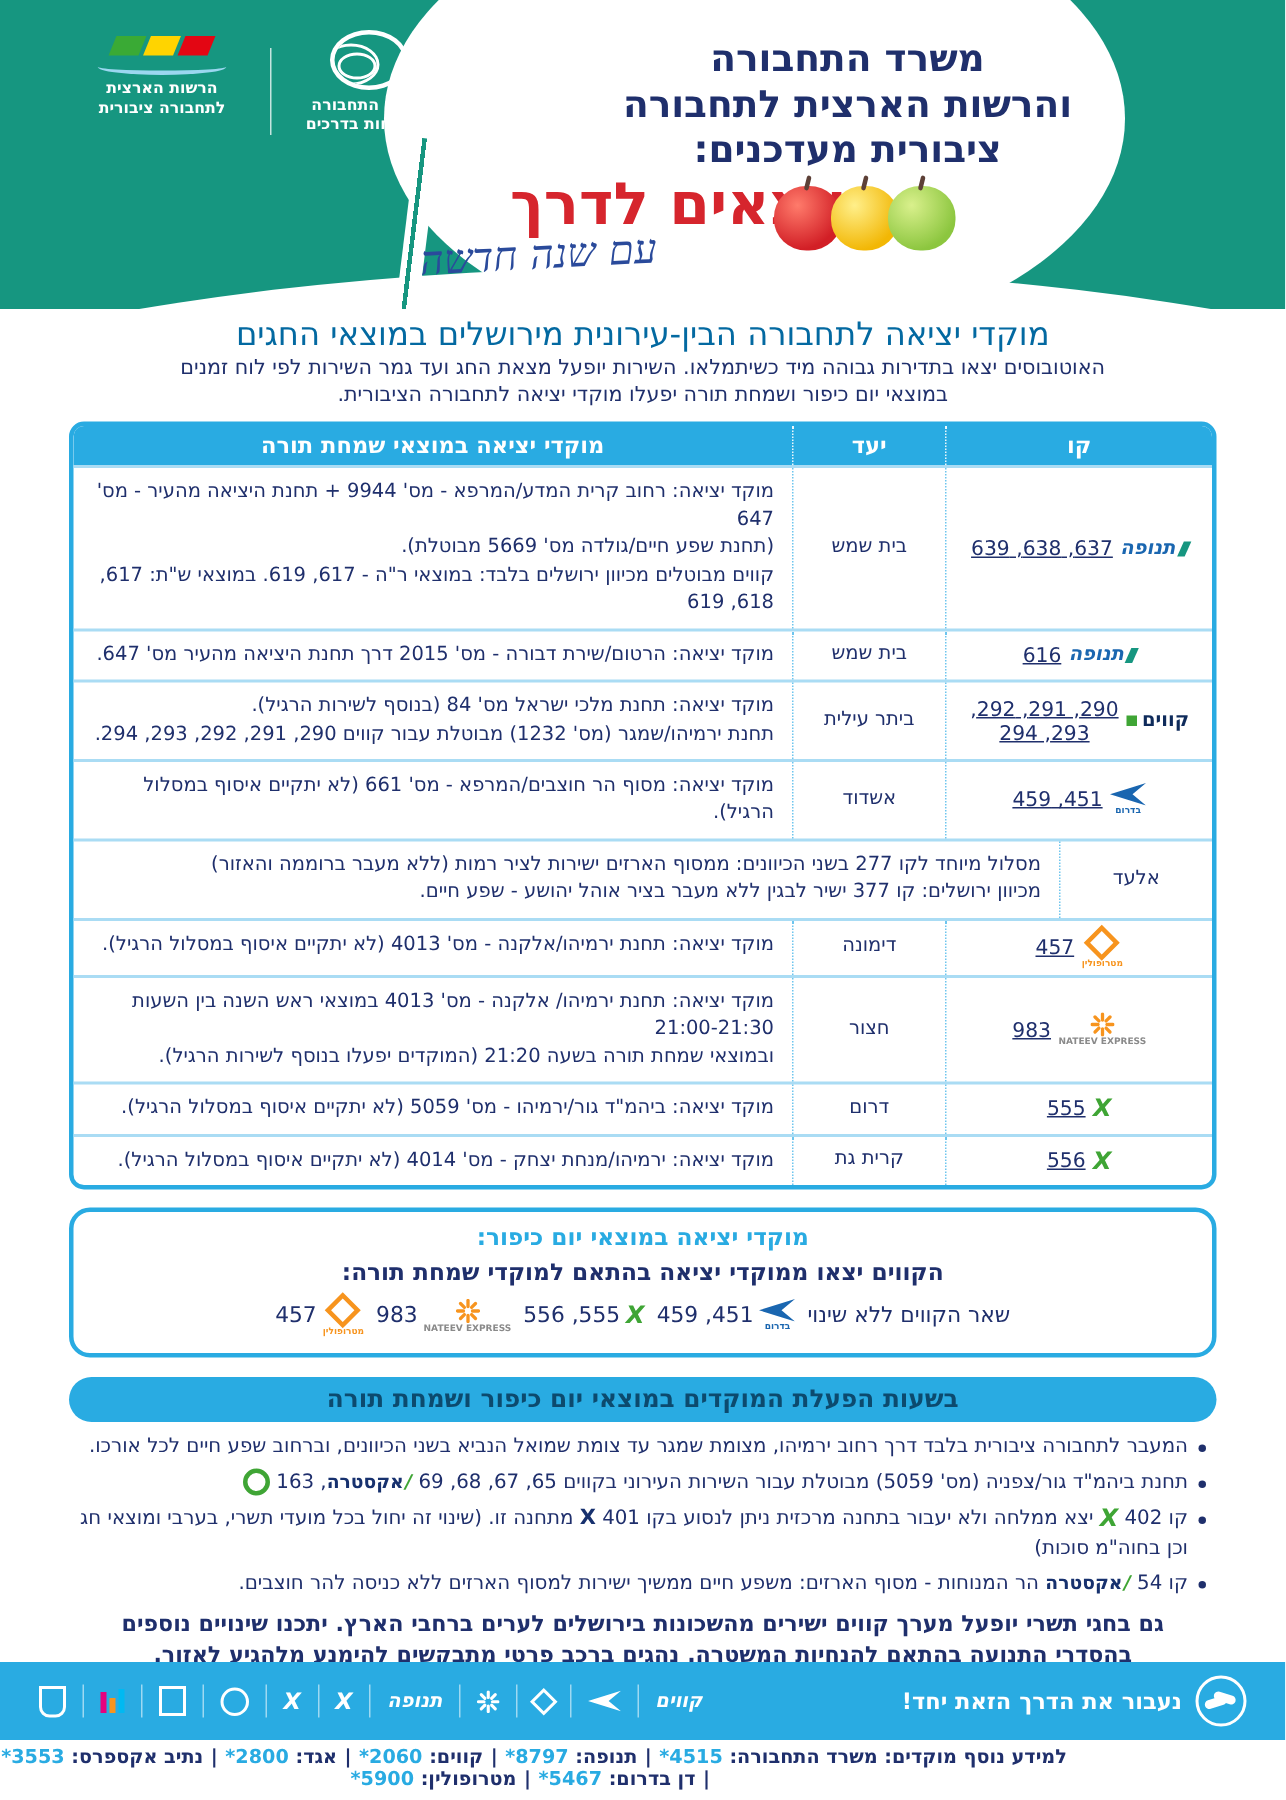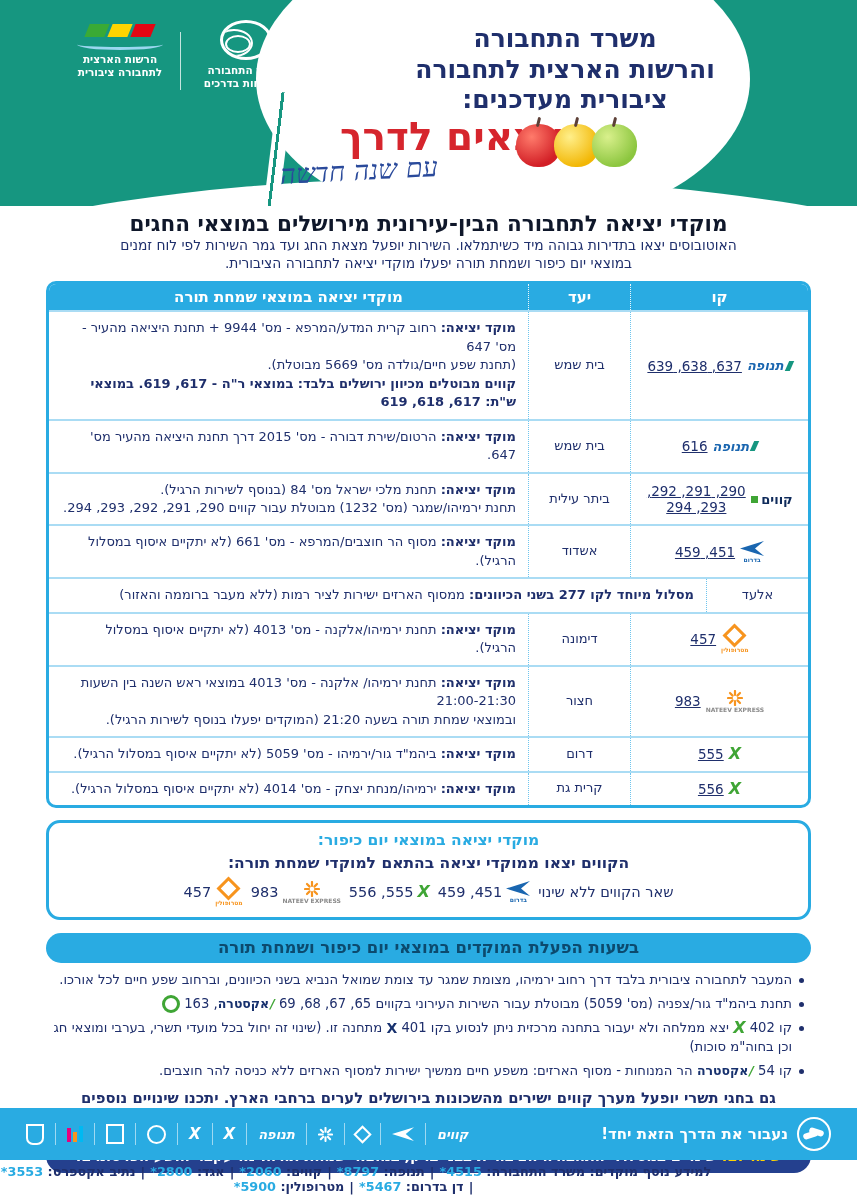--- a/index.html
+++ b/index.html
@@ -5,21 +5,21 @@
   html,body{margin:0;padding:0;background:#fff;}
   body{font-family:"DejaVu Sans","Liberation Sans",sans-serif;}
   .page{position:relative;width:857px;height:1200px;margin:0 auto;background:#fff;overflow:hidden;}
 
   
   .header{position:absolute;top:0;left:0;width:857px;height:206px;background:#169680;overflow:hidden;}
   .h-ring{position:absolute;width:520px;height:520px;border:5px solid rgba(255,255,255,.95);border-radius:50%;right:-215px;top:-175px;}
   .h-blob{position:absolute;left:256px;top:-72px;width:494px;height:302px;background:#fff;border-radius:50%;}
   .h-bottom{position:absolute;left:-250px;top:178px;width:1400px;height:400px;background:#fff;border-radius:50%;}
   .h-road{position:absolute;left:270px;top:92px;width:15px;height:125px;background:linear-gradient(90deg,#fff 0 4px,#169680 4px 7px,#fff 7px);transform:rotate(7deg);}
-  .auth-logo{position:absolute;left:56px;top:24px;width:128px;text-align:center;color:#fff;}
+  .auth-logo{position:absolute;left:44px;top:24px;width:128px;text-align:center;color:#fff;}
   .auth-stripes{display:flex;justify-content:center;gap:3px;margin-bottom:2px;}
   .auth-stripes i{width:20px;height:13px;transform:skewX(-22deg);display:block;}
   .auth-swoosh{width:86px;height:8px;border-bottom:3px solid #9bd7f0;border-radius:50%;margin:0 auto 3px;}
   .logo-cap{font-size:10.5px;font-weight:bold;line-height:1.25;}
   .h-divider{position:absolute;left:180px;top:32px;width:1px;height:58px;background:rgba(255,255,255,.75);}
   .min-logo{position:absolute;left:194px;top:20px;width:104px;text-align:center;color:#fff;}
   .min-emblem{width:46px;height:34px;border:3px solid #fff;border-radius:50%;margin:0 auto 4px;position:relative;overflow:hidden;}
   .min-emblem::before,.min-emblem::after{content:"";position:absolute;border:2.5px solid #fff;border-radius:50%;}
   .min-emblem::before{width:34px;height:24px;left:-8px;top:6px;}
   .min-emblem::after{width:22px;height:14px;left:2px;top:12px;}
@@ -28,35 +28,35 @@
   .apples{position:absolute;left:523px;top:124px;display:flex;}
   .apple{width:45px;height:43px;border-radius:48%;margin-left:-7px;position:relative;}
   .apple::before{content:"";position:absolute;top:-7px;left:21px;width:3px;height:10px;background:#5d4037;transform:rotate(14deg);border-radius:2px;}
   .apple-red{background:radial-gradient(circle at 35% 30%,#ff7b6b,#d21f26 70%);}
   .apple-yellow{background:radial-gradient(circle at 35% 30%,#ffef8a,#f2b705 72%);}
   .apple-green{background:radial-gradient(circle at 35% 30%,#d9f08c,#8cc63f 72%);}
   .h-script{position:absolute;left:280px;top:155px;font-family:"DejaVu Serif","Liberation Serif",serif;font-style:italic;color:#2a4a9b;font-size:27px;transform:rotate(-3deg);direction:rtl;}
 
   
   .content{position:absolute;top:206px;left:0;width:857px;padding:0 46px;box-sizing:border-box;direction:rtl;}
-  .intro-title{margin-top:5px;text-align:center;color:#0f172a;font-size:21.5px;font-weight:700;}
+  .intro-title{margin-top:5px;text-align:center;color:#0369a1;font-size:21.5px;font-weight:400;}
   .intro-sub{text-align:center;color:#1f2f6c;font-size:13.8px;line-height:1.32;}
 
   .t-wrap{margin-top:9px;border:3px solid #29abe2;border-radius:10px;overflow:hidden;}
   .t-head{display:flex;background:#29abe2;color:#fff;font-weight:bold;font-size:15px;text-align:center;}
   .t-head .hc{padding:4px 2px;}
   .hc-line{width:178px;border-left:1.5px dotted rgba(255,255,255,.9);box-sizing:border-box;}
   .hc-dest{width:102px;border-left:1.5px dotted rgba(255,255,255,.9);box-sizing:border-box;}
   .hc-hubs{flex:1;}
   .t-row{display:flex;border-top:2px solid #aadcf4;color:#1f2f6c;font-size:13px;}
   .b-line{width:178px;display:flex;align-items:center;justify-content:center;gap:5px;border-left:1.5px dotted #6ec5ee;box-sizing:border-box;padding:4px;flex-wrap:wrap;}
   .b-line .nums{font-size:13.5px;text-align:center;max-width:100px;text-decoration:underline;}
   .b-dest{width:102px;display:flex;align-items:center;justify-content:center;border-left:1.5px dotted #6ec5ee;box-sizing:border-box;text-align:right;padding:4px;line-height:1.3;}
   .b-hubs{flex:1;padding:7px 12px;text-align:right;line-height:1.42;}
-  .b-hubs b{font-weight:700;}
+  .b-hubs b{font-weight:400;}
 
   
   .lg{display:inline-flex;align-items:center;flex-direction:column;line-height:1;vertical-align:middle;}
   .lg-tnufa{color:#1a66b0;font-weight:800;font-style:italic;font-size:13px;flex-direction:row;}
   .lg-tnufa i{width:5px;height:10px;background:#169680;transform:skewX(-24deg);margin-left:3px;display:inline-block;}
   .lg-kavim{color:#0f2b5b;font-weight:800;font-size:13px;flex-direction:row;}
   .lg-kavim i{width:7px;height:7px;background:#3fa535;display:inline-block;margin-right:3px;}
   .lg .cap{font-size:6px;color:#1a66b0;font-style:normal;font-weight:bold;margin-top:1px;}
   .lg .cap-or{color:#f7941e;}
   .lg .cap-gr{color:#8a8a8a;}
@@ -207,20 +207,21 @@
             </div>
             <div class="b-dest">אשדוד</div>
             <div class="b-hubs">
               <div><b>מוקד יציאה:</b> מסוף הר חוצבים/המרפא - מס' 661 (לא יתקיים איסוף במסלול הרגיל).</div>
             </div>
           </div>
           <div class="t-row">
             <div class="b-dest">אלעד</div>
             <div class="b-hubs">
               <div><b>מסלול מיוחד לקו 277 בשני הכיוונים:</b> ממסוף הארזים ישירות לציר רמות (ללא מעבר ברוממה והאזור)</div>
+              <div><b>מכיוון ירושלים:</b> קו 377 ישיר לבגין ללא מעבר בציר אוהל יהושע - שפע חיים.</div>
             </div>
           </div>
           <div class="t-row">
             <div class="b-line">
               <span class="lg lg-metro">
                 <span class="diamond"></span>
                 <span class="cap cap-or">מטרופולין</span>
               </span>
               <span class="nums">457</span>
             </div>

